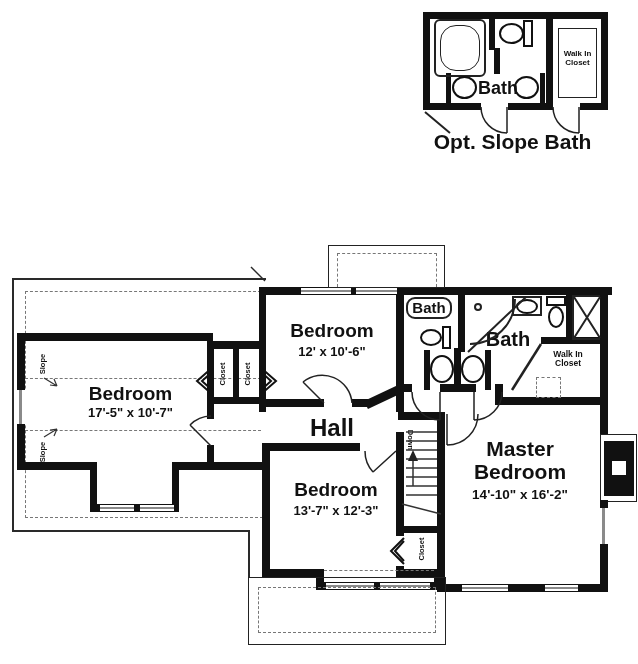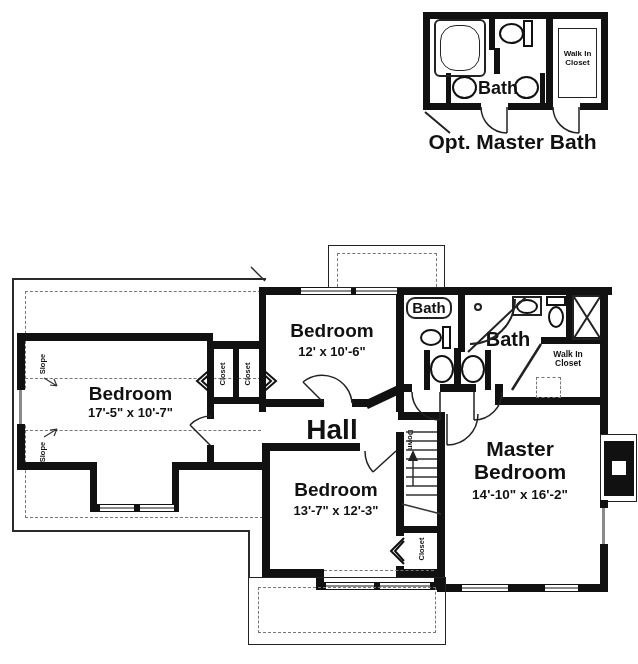--- a/index.html
+++ b/index.html
@@ -40,21 +40,21 @@
 
   <div class="tbox" style="left:434px;top:19px;width:52px;height:58px;border-width:2px;border-radius:6px"></div>
   <div class="tbox" style="left:440px;top:25px;width:40px;height:46px;border-radius:16px"></div>
   <div class="oval" style="left:499px;top:23px;width:25px;height:21px"></div>
   <div class="rect2" style="left:523px;top:20px;width:10px;height:27px"></div>
   <div class="oval" style="left:452px;top:76px;width:25px;height:23px"></div>
   <div class="oval" style="left:514px;top:76px;width:25px;height:23px"></div>
   <div class="tbox" style="left:558px;top:28px;width:39px;height:70px"></div>
   <div class="lbl" style="left:477px;top:79px;width:42px;font-size:18px">Bath</div>
   <div class="lbl" style="left:556px;top:50px;width:43px;font-size:8px">Walk In Closet</div>
-  <div class="lbl" style="left:420px;top:131px;width:185px;font-size:21px">Opt. Master Bath</div>
+  <div class="lbl" style="left:420px;top:131px;width:185px;font-size:21px">Opt. Slope Bath</div>
 
   <div class="thin" style="left:12px;top:278px;width:254px;height:1.5px"></div>
   <div class="thin" style="left:12px;top:278px;width:1.5px;height:253px"></div>
   <div class="thin" style="left:12px;top:530px;width:237px;height:1.5px"></div>
   <div class="thin" style="left:248px;top:530px;width:1.5px;height:48px"></div>
   <div class="dashh" style="left:25px;top:291px;width:236px"></div>
   <div class="dashv" style="left:25px;top:291px;height:227px"></div>
   <div class="dashh" style="left:25px;top:517px;width:238px"></div>
   <div class="dashh" style="left:25px;top:378px;width:236px"></div>
   <div class="dashh" style="left:25px;top:430px;width:236px"></div>
@@ -87,21 +87,21 @@
 
   <div class="w" style="left:259px;top:287px;width:353px;height:8px"></div>
   <div class="win" style="left:301px;top:288px;width:50px;height:6px"></div>
   <div class="win" style="left:356px;top:288px;width:41px;height:6px"></div>
   <div class="tbox" style="left:328px;top:245px;width:117px;height:43px"></div>
   <div class="dbox" style="left:337px;top:253px;width:100px;height:34px;border-bottom:none"></div>
   <div class="w" style="left:266px;top:399px;width:58px;height:8px"></div>
   <div class="w" style="left:352px;top:399px;width:16px;height:8px"></div>
   <div class="lbl" style="left:268px;top:321px;width:128px;font-size:19px">Bedroom</div>
   <div class="lbl" style="left:268px;top:345px;width:128px;font-size:13px">12' x 10'-6"</div>
-  <div class="lbl" style="left:302px;top:415px;width:60px;font-size:28px">Hall</div>
+  <div class="lbl" style="left:302px;top:415px;width:60px;font-size:24px">Hall</div>
 
   <div class="w" style="left:396px;top:295px;width:8px;height:117px"></div>
   <div class="w" style="left:458px;top:295px;width:7px;height:57px"></div>
   <div class="w" style="left:424px;top:350px;width:6px;height:40px"></div>
   <div class="w" style="left:454px;top:348px;width:7px;height:44px"></div>
   <div class="w" style="left:485px;top:350px;width:6px;height:40px"></div>
   <div class="w" style="left:396px;top:384px;width:16px;height:8px"></div>
   <div class="w" style="left:440px;top:384px;width:26px;height:8px"></div>
   <div class="tbox" style="left:406px;top:297px;width:46px;height:22px;border-width:2px;border-radius:9px"></div>
   <div class="lbl" style="left:406px;top:300px;width:46px;font-size:15px">Bath</div>

